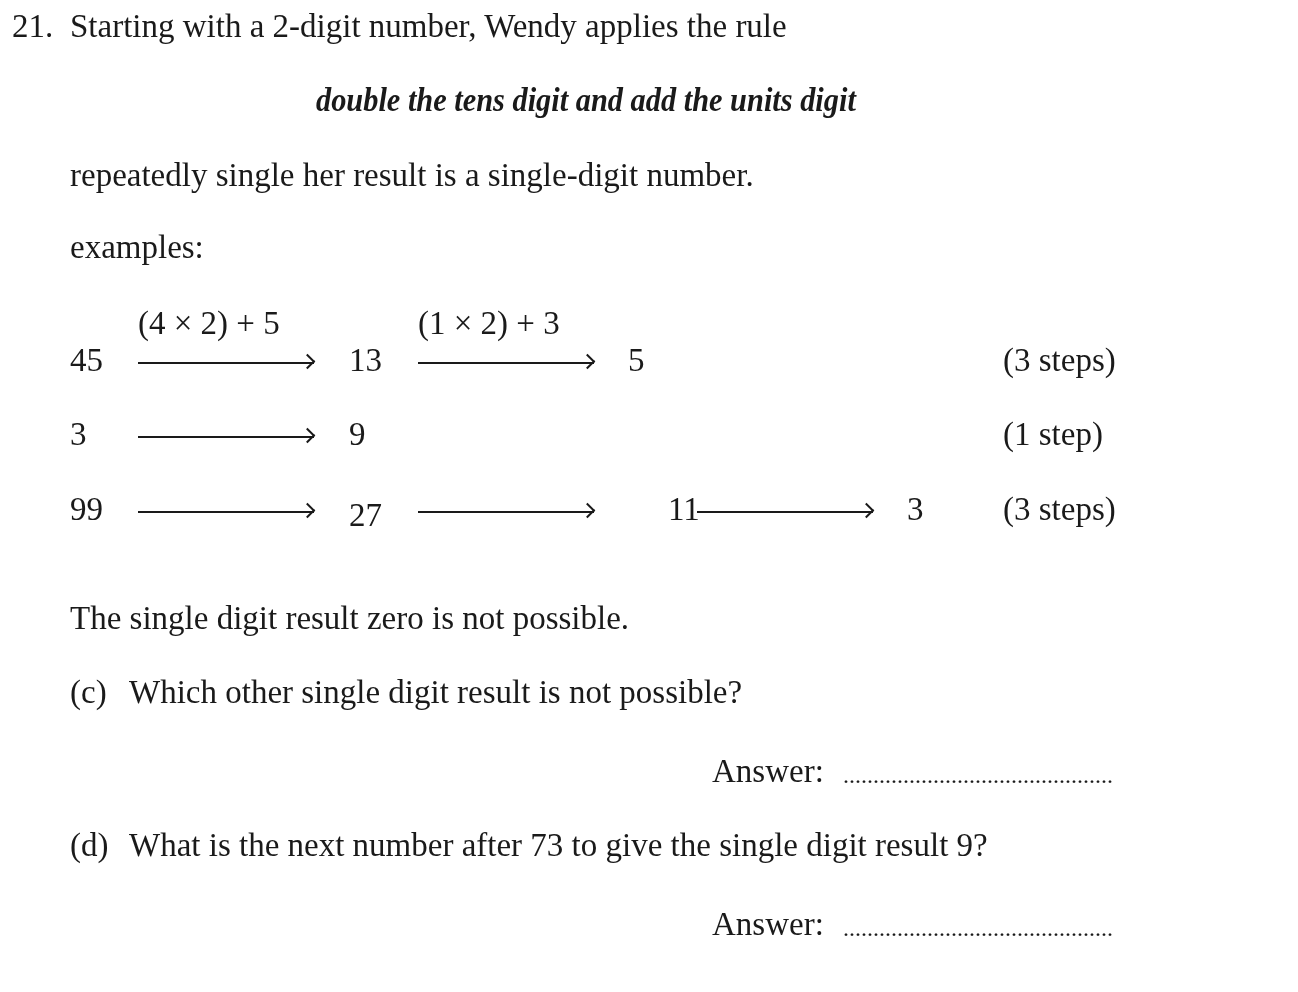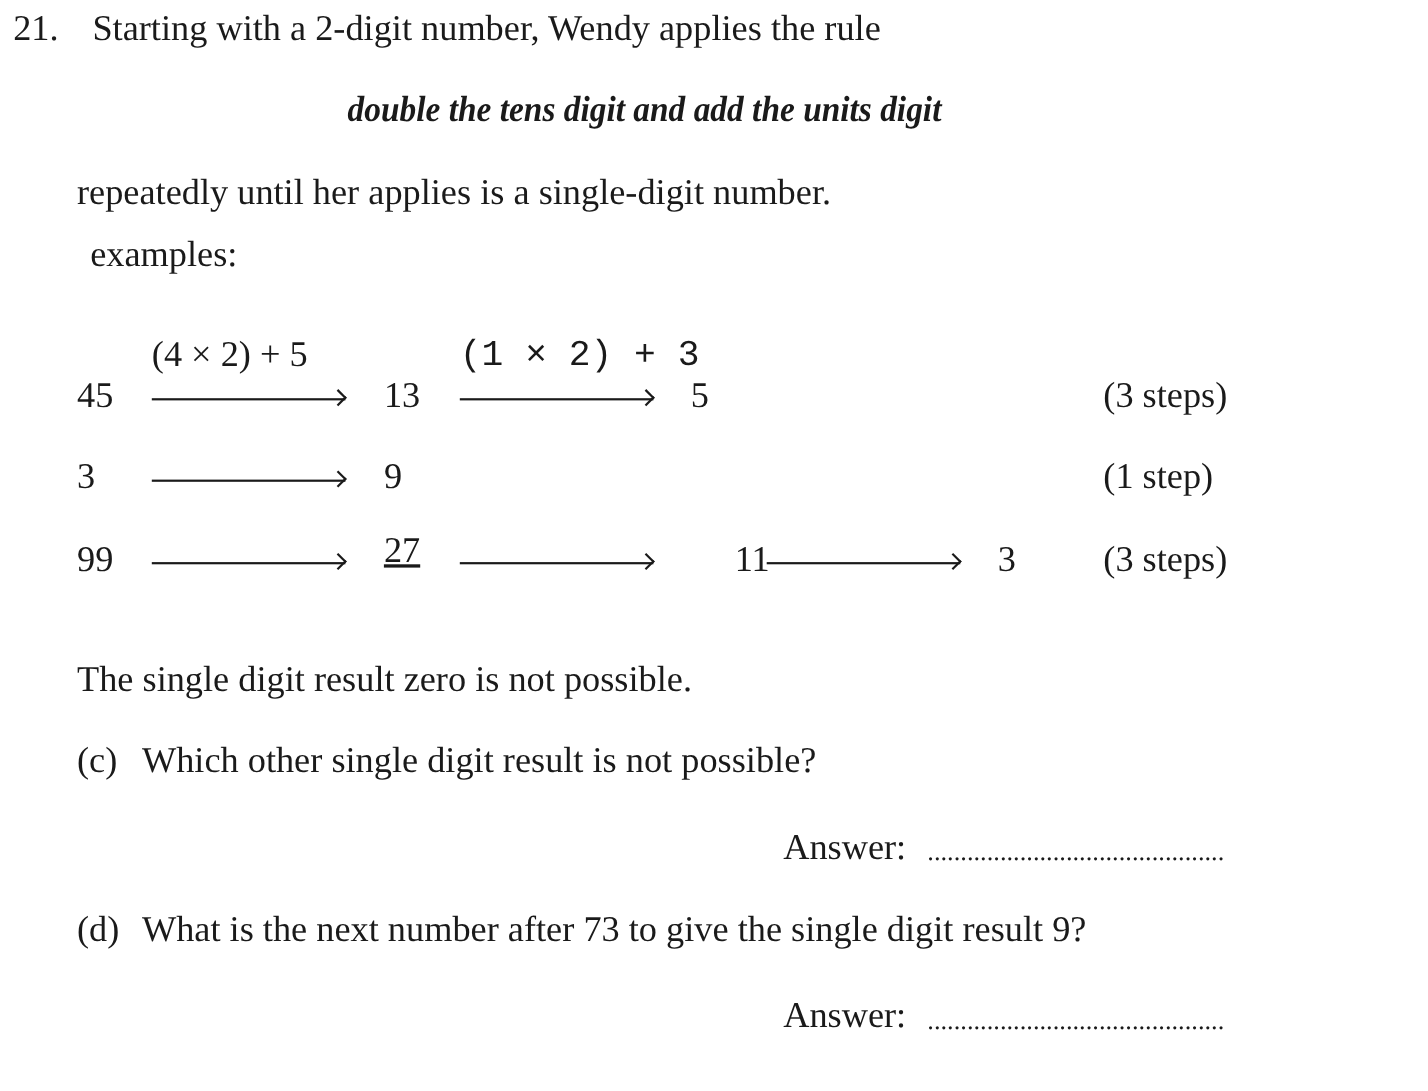--- a/index.html
+++ b/index.html
@@ -10,47 +10,47 @@
   .arrow { position:absolute; height:2px; background:#1a1a1a; }
   .arrow::after { content:""; position:absolute; right:-1px; top:-6px; width:11px; height:11px;
                   border-top:2px solid #1a1a1a; border-right:2px solid #1a1a1a;
                   transform:rotate(45deg); transform-origin:center; box-sizing:border-box; right:1px; }
   .dots { letter-spacing:0px; font-size:24px; }
 </style>
 </head>
 <body>
 
 <div class="t" style="left:12px; top:10px;">21.</div>
-<div class="t" style="left:84px; top:10px;">Starting with a 2-digit number, Wendy applies the rule</div>
+<div class="t" style="left:70px; top:10px;">Starting with a 2-digit number, Wendy applies the rule</div>
 <div class="t rule" style="left:316px; top:84px;">double the tens digit and add the units digit</div>
-<div class="t" style="left:70px; top:159px;">repeatedly until her applies is a single-digit number.</div>
-<div class="t" style="left:70px; top:216px;margin-left:12px;">examples:</div>
+<div class="t" style="left:70px; top:159px;">repeatedly single her result is a single-digit number.</div>
+<div class="t" style="left:70px; top:231px;">examples:</div>
 
 <div>
   <div class="t" style="left:138px; top:307px;">(4 × 2) + 5</div>
-  <div class="t" style="left:418px; top:307px;font-family:Liberation Mono, monospace;">(1 × 2) + 3</div>
+  <div class="t" style="left:418px; top:307px;">(1 × 2) + 3</div>
   <div class="t" style="left:70px; top:344px;">45</div>
   <div class="arrow" style="left:138px; top:362px; width:176px;"></div>
   <div class="t" style="left:349px; top:344px;">13</div>
   <div class="arrow" style="left:418px; top:362px; width:176px;"></div>
   <div class="t" style="left:628px; top:344px;">5</div>
   <div class="t" style="left:1003px; top:344px;">(3 steps)</div>
 </div>
 
 <div>
   <div class="t" style="left:70px; top:418px;">3</div>
   <div class="arrow" style="left:138px; top:436px; width:176px;"></div>
   <div class="t" style="left:349px; top:418px;">9</div>
   <div class="t" style="left:1003px; top:418px;">(1 step)</div>
 </div>
 
 <div>
   <div class="t" style="left:70px; top:493px;">99</div>
   <div class="arrow" style="left:138px; top:511px; width:176px;"></div>
-  <div class="t" style="left:349px; top:485px;text-decoration:underline;">27</div>
+  <div class="t" style="left:349px; top:499px;">27</div>
   <div class="arrow" style="left:418px; top:511px; width:176px;"></div>
   <div class="t" style="left:628px; top:493px;margin-left:40px;">11</div>
   <div class="arrow" style="left:697px; top:511px; width:176px;"></div>
   <div class="t" style="left:907px; top:493px;">3</div>
   <div class="t" style="left:1003px; top:493px;">(3 steps)</div>
 </div>
 
 <div class="t" style="left:70px; top:602px;">The single digit result zero is not possible.</div>
 
 <div>

